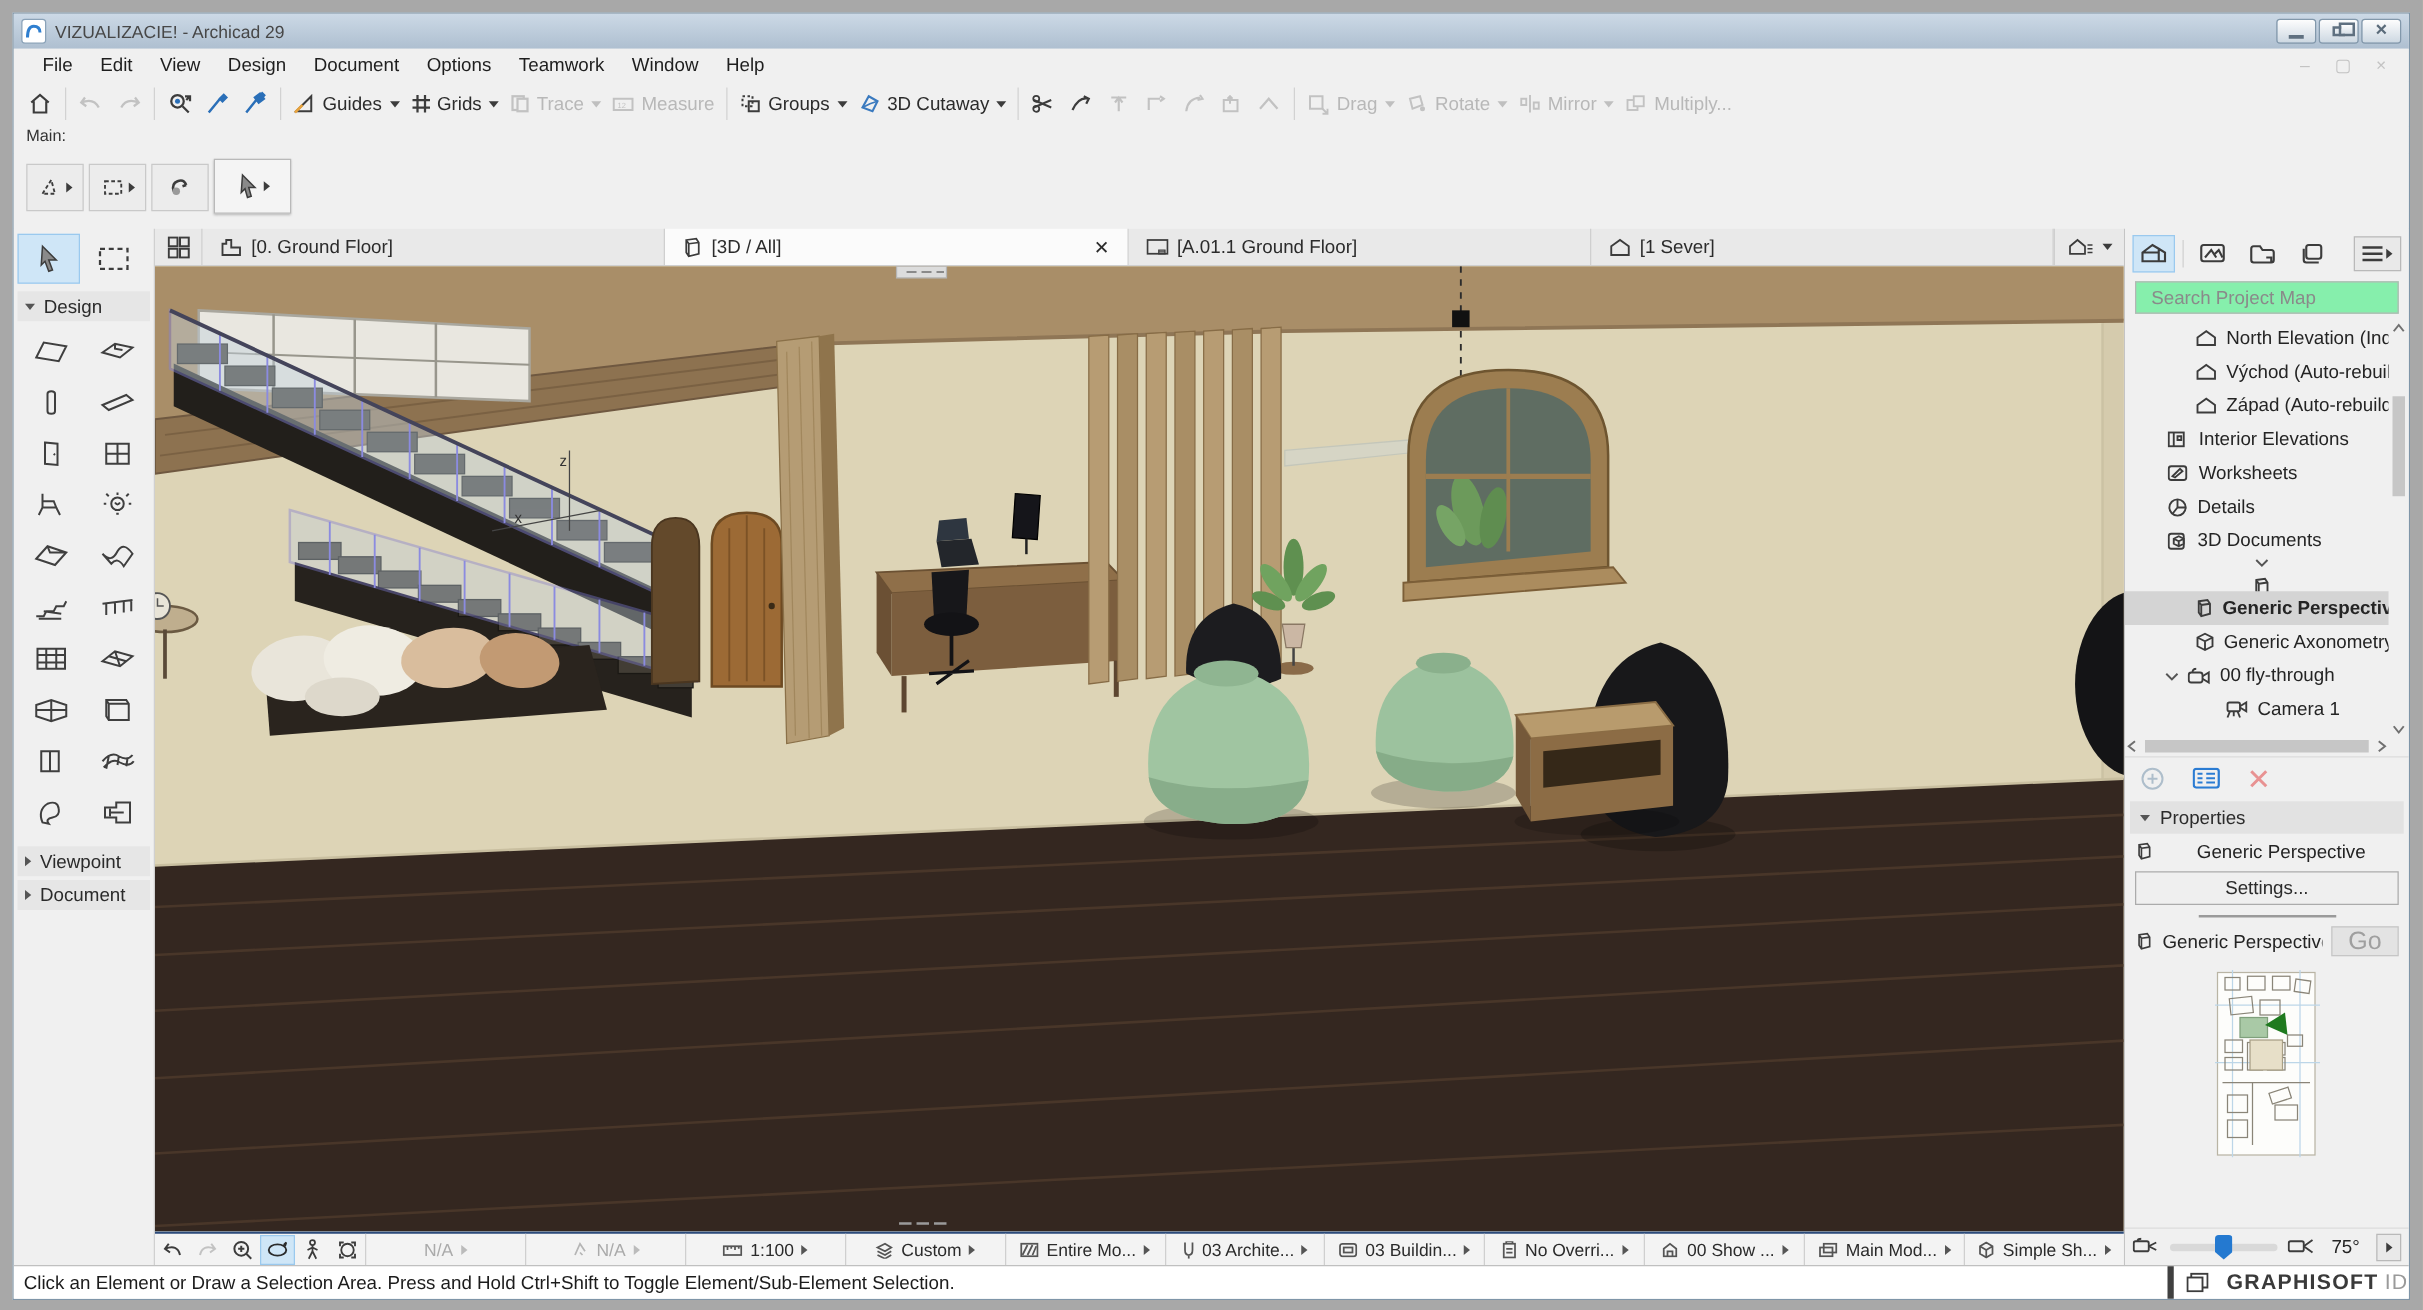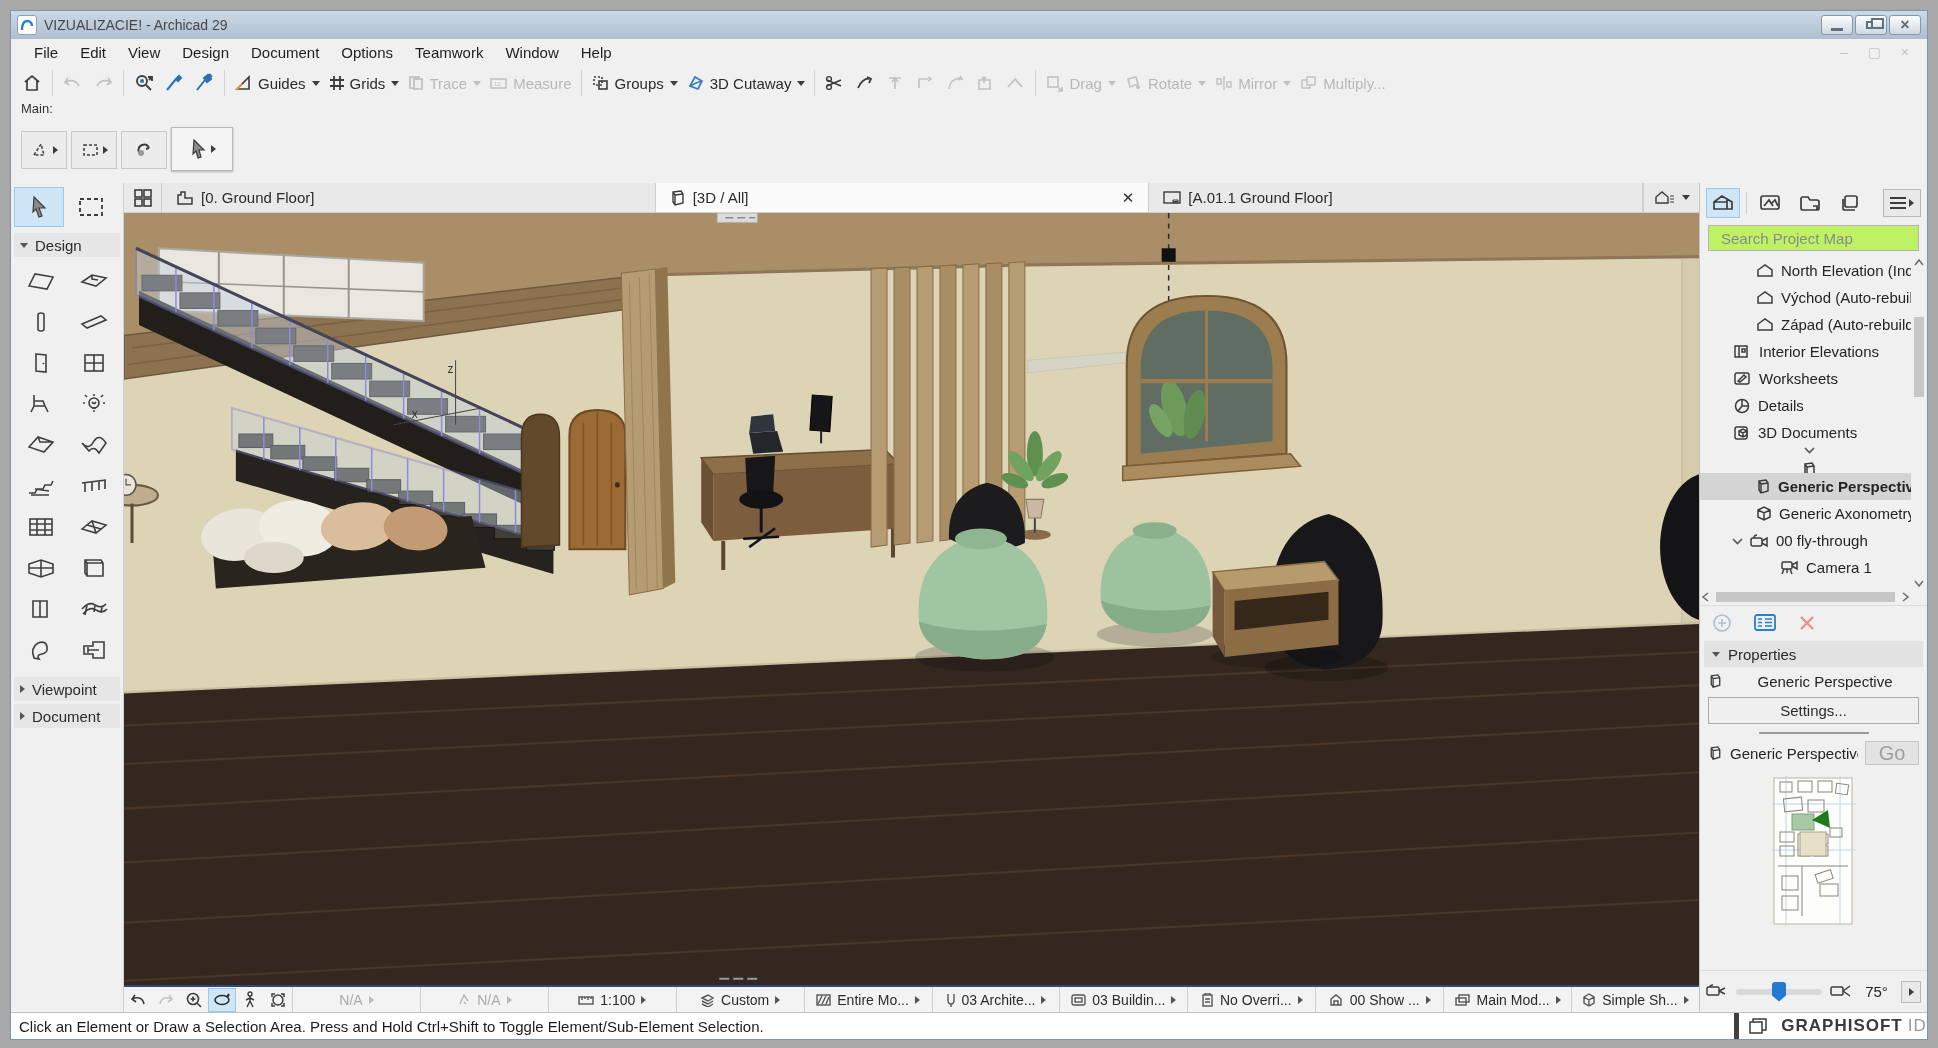--- a/index.html
+++ b/index.html
@@ -96,21 +96,21 @@
   .nav-icons { height:40px; display:flex; align-items:center; gap:6px; padding:0 6px; flex:0 0 auto;}
   .nav-ibtn { width:34px; height:30px; display:flex; align-items:center; justify-content:center; }
   .nav-ibtn.active { background:#cfe6f7; border:1px solid #9ac9ee; }
   .nav-ibtn svg { stroke:#3c3c3c; fill:none; stroke-width:1.7; }
   .vline { width:1px; height:22px; background:#d0d0d0; }
   .hamb { margin-left:auto; width:38px; height:28px; border:1px solid #b9b9b9; background:#e9e9e9;
     display:flex; align-items:center; justify-content:center; gap:3px; }
   .hamb .bars { display:flex; flex-direction:column; gap:3px; }
   .hamb .bars i { display:block; width:16px; height:2px; background:#3c3c3c; }
 
-  .searchbox { margin:2px 8px 6px 8px; height:26px; background:#bef264; border:1px solid #b5b5b5;
+  .searchbox { margin:2px 8px 6px 8px; height:26px; background:#86efac; border:1px solid #b5b5b5;
     display:flex; align-items:center; padding:0 6px; gap:6px; flex:0 0 auto;}
   .searchbox input { border:none; outline:none; flex:1; font-size:15px; font-family:inherit; color:#333; background:transparent;}
   .searchbox input::placeholder { color:#8a8a8a; }
 
   .tree-wrap { position:relative; flex:0 0 auto; height:348px; }
   .tree { position:absolute; inset:0 16px 16px 0; overflow:hidden; }
   .trow { height:27px; display:flex; align-items:center; gap:7px; white-space:nowrap; font-size:15px; color:#242424; padding-right:2px; overflow:hidden;}
   .trow.sel { background:#d4d4d4; font-weight:bold; }
   .trow svg.t-ic { flex:0 0 auto; stroke:#3c3c3c; fill:none; stroke-width:1.5; }
   .trow .exp { flex:0 0 auto; }
@@ -129,21 +129,21 @@
   .prop-name .nm { flex:1; text-align:center; font-size:15px; color:#242424;}
   .settings-btn { margin:4px 8px; height:27px; border:1px solid #ababab; background:#efefef;
     display:flex; align-items:center; justify-content:center; font-size:15px; color:#2b2b2b; flex:0 0 auto;}
   .mini-split { height:10px; display:flex; align-items:center; justify-content:center; flex:0 0 auto;}
   .mini-split i { width:110px; height:2px; background:#9a9a9a; display:block;}
   .go-row { height:30px; display:flex; align-items:center; padding:0 8px; gap:7px; flex:0 0 auto;}
   .go-row .nm { font-size:15px; color:#242424; flex:1; white-space:nowrap; overflow:hidden;}
   .go-btn { width:54px; height:24px; background:#e3e3e3; border:1px solid #c6c6c6; color:#9f9f9f;
     display:flex; align-items:center; justify-content:center; font-size:20px; }
   .minimap { flex:1 1 auto; display:flex; align-items:flex-start; justify-content:center; padding-top:8px; min-height:0;}
-  .cam-row { height:42px; flex:0 0 auto; display:flex; align-items:center; gap:8px; padding:0 6px; border-top:1px solid #dcdcdc;}
+  .cam-row { height:30px; flex:0 0 auto; display:flex; align-items:center; gap:8px; padding:0 6px; border-top:1px solid #dcdcdc;}
   .slider { position:relative; width:86px; height:6px; background:#d9d9d9; border-radius:3px;}
   .sl-thumb { position:absolute; left:36px; top:-7px; width:14px; height:20px; background:#2479d0; border-radius:3px;
     clip-path:polygon(0 0,100% 0,100% 70%,50% 100%,0 70%);}
   .fov { font-size:15px; color:#242424; flex:1; text-align:center;}
   .cam-fly { width:20px; height:22px; border:1px solid #b9b9b9; background:#e9e9e9; display:flex; align-items:center; justify-content:center;}
 
   
   .statusbar { height:27px; background:#fff; border-top:1px solid #c0c0c0; display:flex; align-items:center; flex:0 0 auto;}
   .status-msg { padding-left:8px; font-size:15px; color:#1c1c1c; flex:1; white-space:nowrap; overflow:hidden;}
   .brand-cell { width:193px; height:100%; border-left:5px solid #404040; display:flex; align-items:center; gap:14px; padding-left:10px; flex:0 0 auto;justify-content:center;}
@@ -528,20 +528,26 @@
               </svg>
           <span>[3D / All]</span>
           <span class="close">✕</span>
         </span>
         <span class="tab">
           <svg class="ic" width="18" height="15" viewBox="0 0 18 15">
                 <rect x="1" y="2" width="16" height="11" stroke="#3c3c3c" stroke-width="1.4" fill="none"></rect>
                 <path d="M10,10 h5 v3 h-5 z M10,11.5 h5" stroke="#3c3c3c" stroke-width="1" fill="none"></path>
               </svg>
           <span>[A.01.1 Ground Floor]</span>
+        </span>
+        <span class="tab">
+          <svg class="ic" width="18" height="16" viewBox="0 0 18 16">
+                <path d="M2,7 L9,2 L16,7 V14 H2 Z" stroke="#3c3c3c" stroke-width="1.5" fill="none"></path>
+              </svg>
+          <span>[1 Sever]</span>
         </span>
         <span class="tabbar-dd">
           <svg class="ic" width="22" height="16" viewBox="0 0 22 16">
                 <path d="M2,7 L8,2 L14,7 V13 H2 Z" stroke="#3c3c3c" stroke-width="1.4" fill="none"></path>
                 <path d="M16,6 h4 M16,9 h4 M16,12 h4" stroke="#3c3c3c" stroke-width="1.2"></path>
               </svg>
           <span class="caret"></span>
         </span>
       </div>
 

